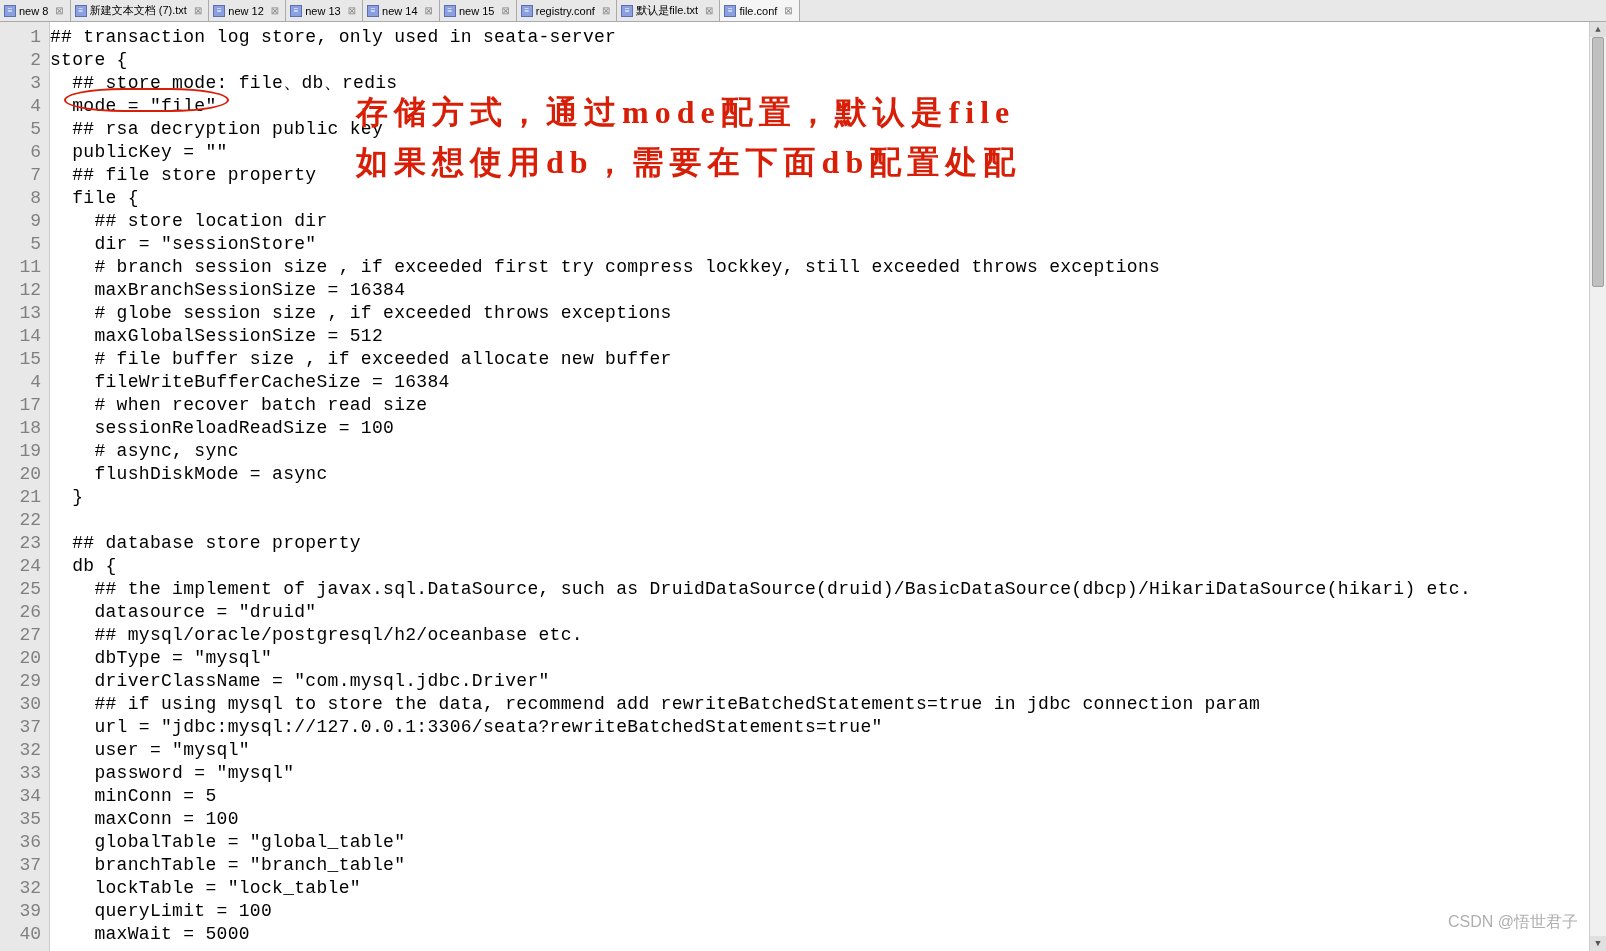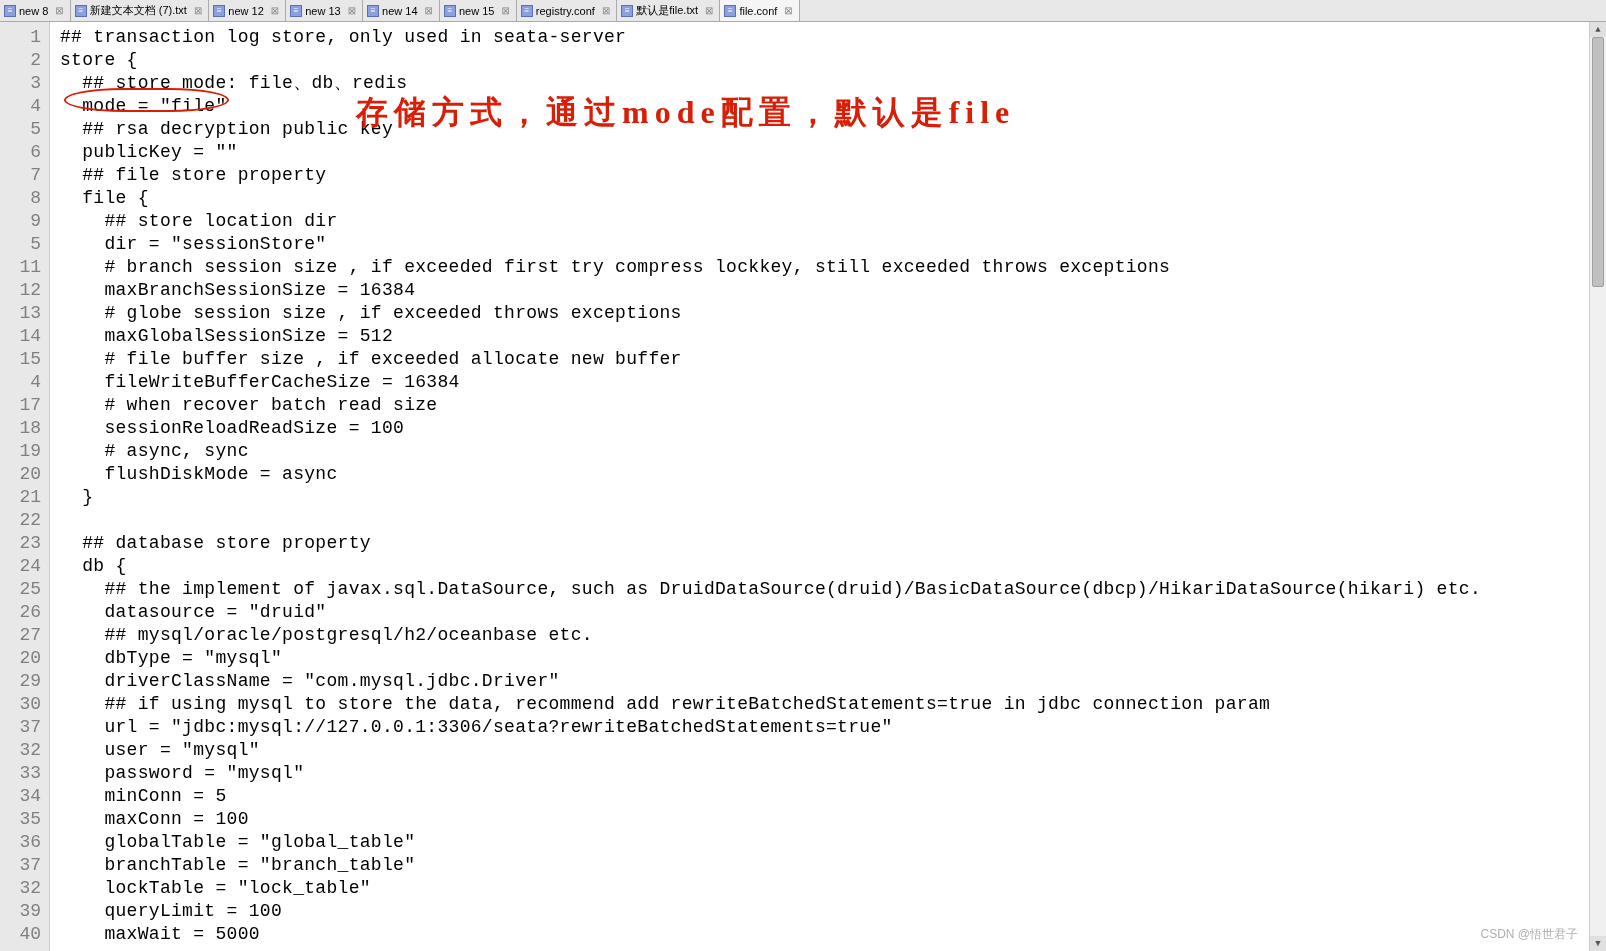--- a/index.html
+++ b/index.html
@@ -63,21 +63,21 @@
       color: #808080;
       font-family: "Courier New", monospace;
       font-size: 18px;
       line-height: 23px;
       user-select: none;
     }
     .gutter div { padding-right: 8px; }
     .code-area {
       flex: 1;
       padding-top: 4px;
-      padding-left: 10px;
+      padding-left: 0;
       font-family: "Courier New", monospace;
       font-size: 18px;
       line-height: 23px;
       color: #000;
       white-space: pre;
       letter-spacing: 0.3px;
     }
     .code-line { height: 23px; }
     .annotation {
       position: absolute;
@@ -127,24 +127,24 @@
       display: flex;
       align-items: center;
       justify-content: center;
       font-size: 9px;
       color: #555;
     }
     .scroll-btn.up { top: 0; }
     .scroll-btn.down { bottom: 0; }
     .watermark {
       position: absolute;
-      bottom: 8px;
+      bottom: 18px;
       right: 28px;
       font-family: Arial, sans-serif;
-      font-size: 12px;
+      font-size: 16px;
       color: rgba(120,120,120,0.6);
     }
   </style>
 </head>
 <body>
 
 <div class="tab-bar" id="tab-bar">
     <div class="tab">
       <span class="tab-icon">≡</span>
       <span>new 8</span>
@@ -235,20 +235,21 @@
       <div>39</div>
       <div>40</div>
     </div>
   <div class="code-area" id="code-area"><div class="code-line">## transaction log store, only used in seata-server</div><div class="code-line">store {</div><div class="code-line">  ## store mode: file、db、redis</div><div class="code-line">  mode = "file"</div><div class="code-line">  ## rsa decryption public key</div><div class="code-line">  publicKey = ""</div><div class="code-line">  ## file store property</div><div class="code-line">  file {</div><div class="code-line">    ## store location dir</div><div class="code-line">    dir = "sessionStore"</div><div class="code-line">    # branch session size , if exceeded first try compress lockkey, still exceeded throws exceptions</div><div class="code-line">    maxBranchSessionSize = 16384</div><div class="code-line">    # globe session size , if exceeded throws exceptions</div><div class="code-line">    maxGlobalSessionSize = 512</div><div class="code-line">    # file buffer size , if exceeded allocate new buffer</div><div class="code-line">    fileWriteBufferCacheSize = 16384</div><div class="code-line">    # when recover batch read size</div><div class="code-line">    sessionReloadReadSize = 100</div><div class="code-line">    # async, sync</div><div class="code-line">    flushDiskMode = async</div><div class="code-line">  }</div><div class="code-line"></div><div class="code-line">  ## database store property</div><div class="code-line">  db {</div><div class="code-line">    ## the implement of javax.sql.DataSource, such as DruidDataSource(druid)/BasicDataSource(dbcp)/HikariDataSource(hikari) etc.</div><div class="code-line">    datasource = "druid"</div><div class="code-line">    ## mysql/oracle/postgresql/h2/oceanbase etc.</div><div class="code-line">    dbType = "mysql"</div><div class="code-line">    driverClassName = "com.mysql.jdbc.Driver"</div><div class="code-line">    ## if using mysql to store the data, recommend add rewriteBatchedStatements=true in jdbc connection param</div><div class="code-line">    url = "jdbc:mysql://127.0.0.1:3306/seata?rewriteBatchedStatements=true"</div><div class="code-line">    user = "mysql"</div><div class="code-line">    password = "mysql"</div><div class="code-line">    minConn = 5</div><div class="code-line">    maxConn = 100</div><div class="code-line">    globalTable = "global_table"</div><div class="code-line">    branchTable = "branch_table"</div><div class="code-line">    lockTable = "lock_table"</div><div class="code-line">    queryLimit = 100</div><div class="code-line">    maxWait = 5000</div></div>
 </div>
 
 <div class="circle"></div>
 
 <div class="annotation ann1">
   <div>存储方式，通过mode配置，默认是file</div>
+  <div>如果想使用db，需要在下面db配置处配</div>
 </div>
 
 <div class="scrollbar-v">
   <div class="scroll-btn up">▲</div>
   <div class="thumb"></div>
   <div class="scroll-btn down">▼</div>
 </div>
 
 <div class="watermark">CSDN @悟世君子</div>
 

